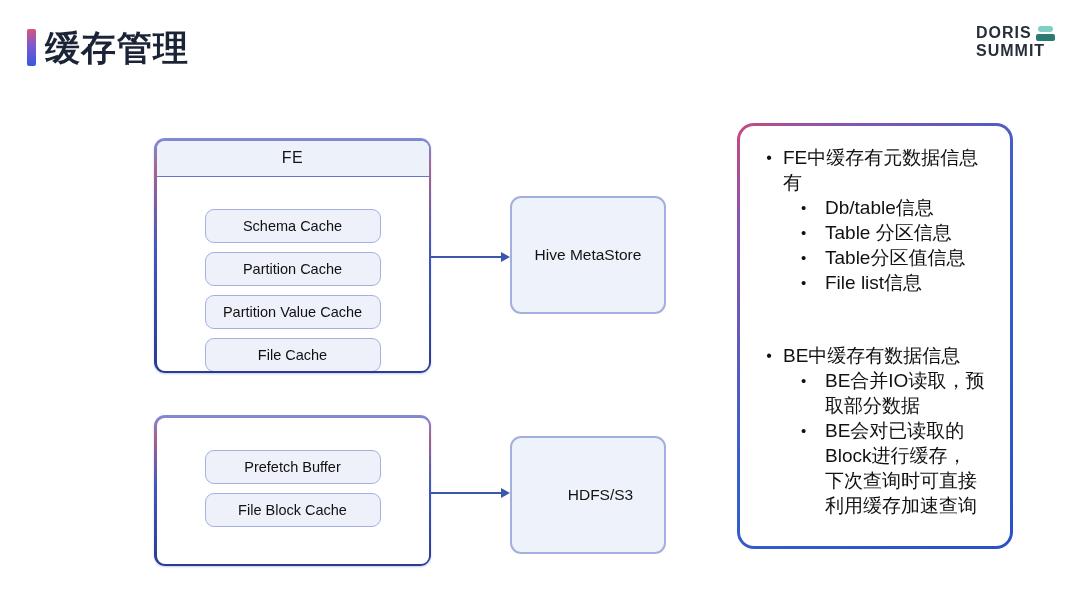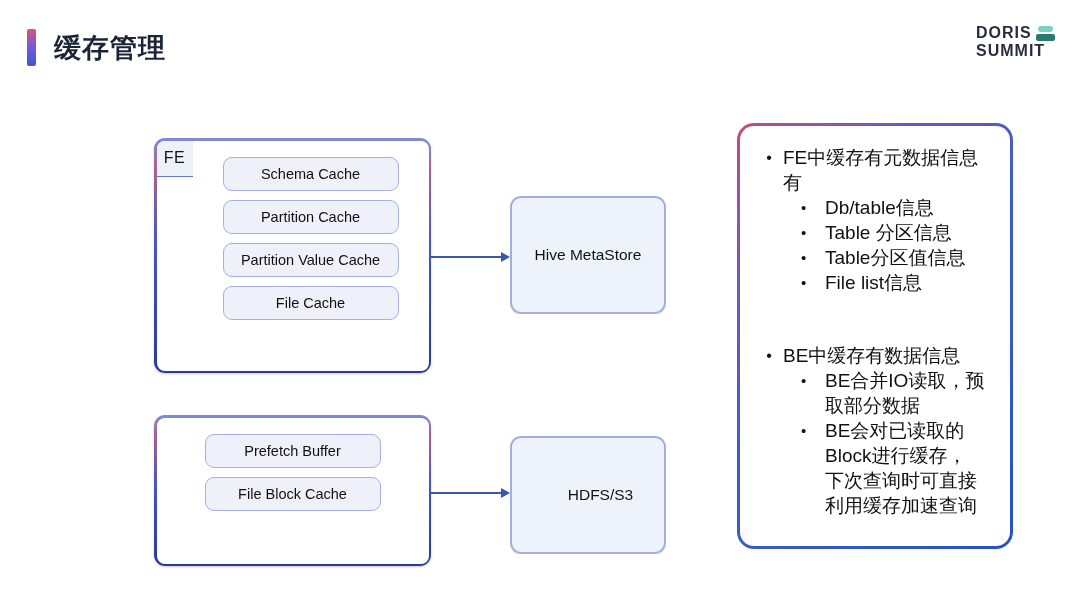--- a/index.html
+++ b/index.html
@@ -11,22 +11,22 @@
   }
   .slide { position: relative; width: 1080px; height: 608px; background: #ffffff; }
 
   
   .accent-bar {
     position: absolute; left: 27px; top: 29px; width: 9px; height: 37px;
     border-radius: 2px;
     background: linear-gradient(180deg, #d8537f 0%, #7a5ad0 45%, #3b57dd 100%);
   }
   .page-title {
-    position: absolute; left: 54px; top: 30px;
-    font-size: 27px; font-weight: 800; color: #1b2437; letter-spacing: 1px;
+    position: absolute; left: 45px; top: 30px;
+    font-size: 35px; font-weight: 800; color: #1b2437; letter-spacing: 1px;
     line-height: 36px;
   }
   .logo {
     position: absolute; left: 976px; top: 24px; width: 90px;
     color: #272e3a; font-weight: 700; font-size: 16px; letter-spacing: 1px;
     line-height: 18px;
   }
   .logo-row1 { display: flex; align-items: center; gap: 4px; }
   .logo-icon { display: inline-block; width: 19px; height: 15px; position: relative; }
   .logo-icon .bar1 {
@@ -39,29 +39,29 @@
   }
 
   
   .node-wrap {
     position: absolute; border-radius: 11px; padding: 2.5px;
     background: linear-gradient(180deg, #7e8bd7 0%, #a5638f 14%, #4056c0 48%, #293b97 100%);
     box-shadow: 0 1px 2px rgba(40,55,140,0.25);
   }
   .node-inner {
     width: 100%; height: 100%; background: #ffffff; border-radius: 8px;
-    overflow: hidden; display: flex; flex-direction: row;
+    overflow: hidden; display: flex; flex-direction: column;
   }
   .node-header {
     height: 36px; flex: 0 0 36px; background: #edf1f9;
     border-bottom: 1.6px solid #6377cd;
     display: flex; align-items: center; justify-content: center;
     font-size: 16px; color: #141414; letter-spacing: 0.5px;
   }
-  .node-body { flex: 1; padding-top: 16px; display: flex; flex-direction: column; align-items: center; gap: 9px; }
+  .node-body { flex: 1; padding-top: 32px; display: flex; flex-direction: column; align-items: center; gap: 9px; }
   .cache-item {
     width: 176px; height: 34px;
     background: #eef1fa; border: 1.8px solid #a4afe2; border-radius: 9px;
     display: flex; align-items: center; justify-content: center;
     font-size: 14.5px; color: #111111;
   }
   .fe-node { left: 154px; top: 138px; width: 277px; height: 235px; }
   .be-node { left: 154px; top: 415px; width: 277px; height: 151px; }
 
   

